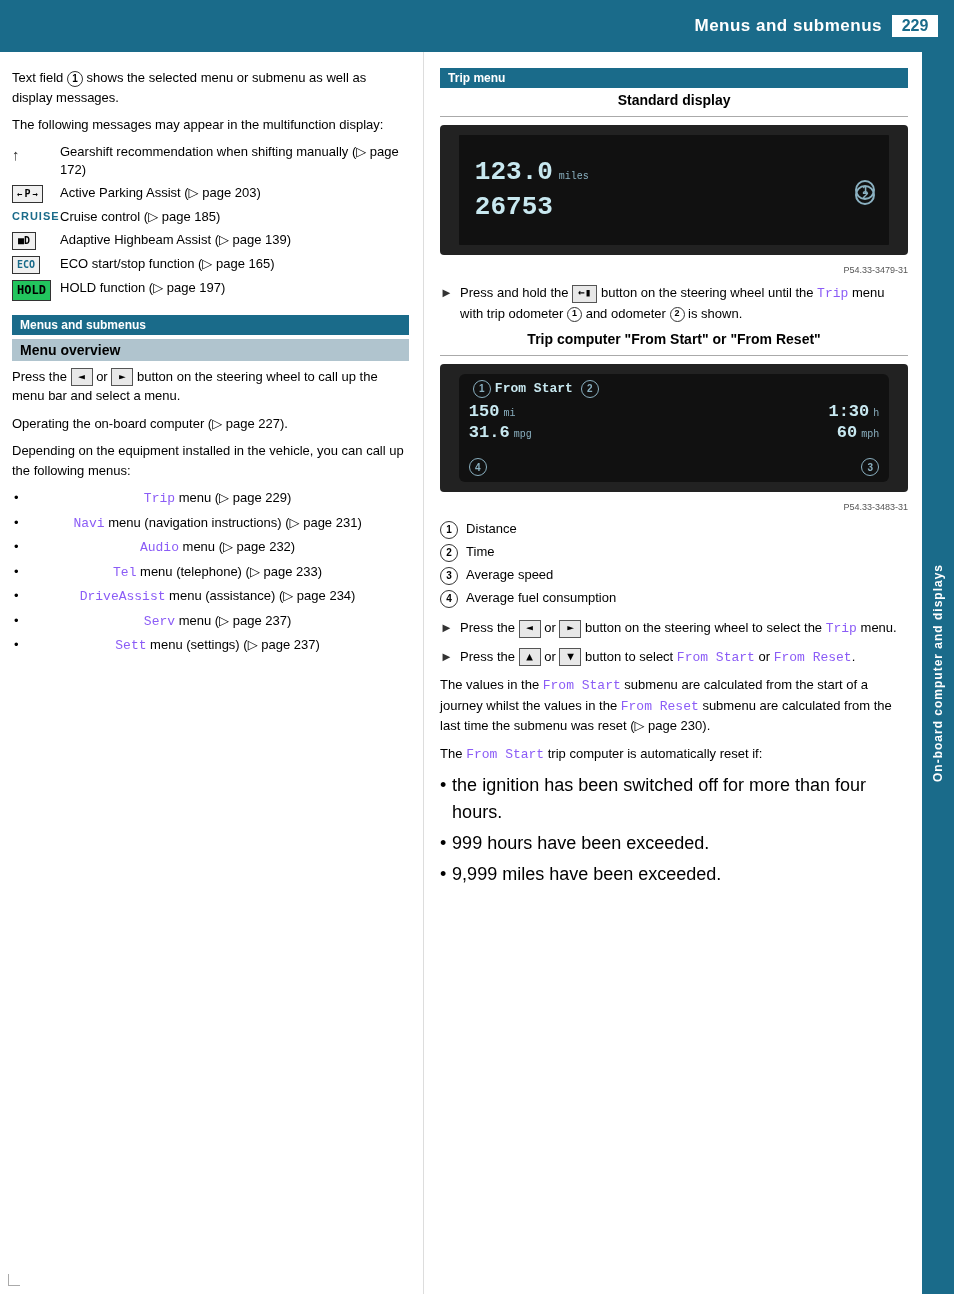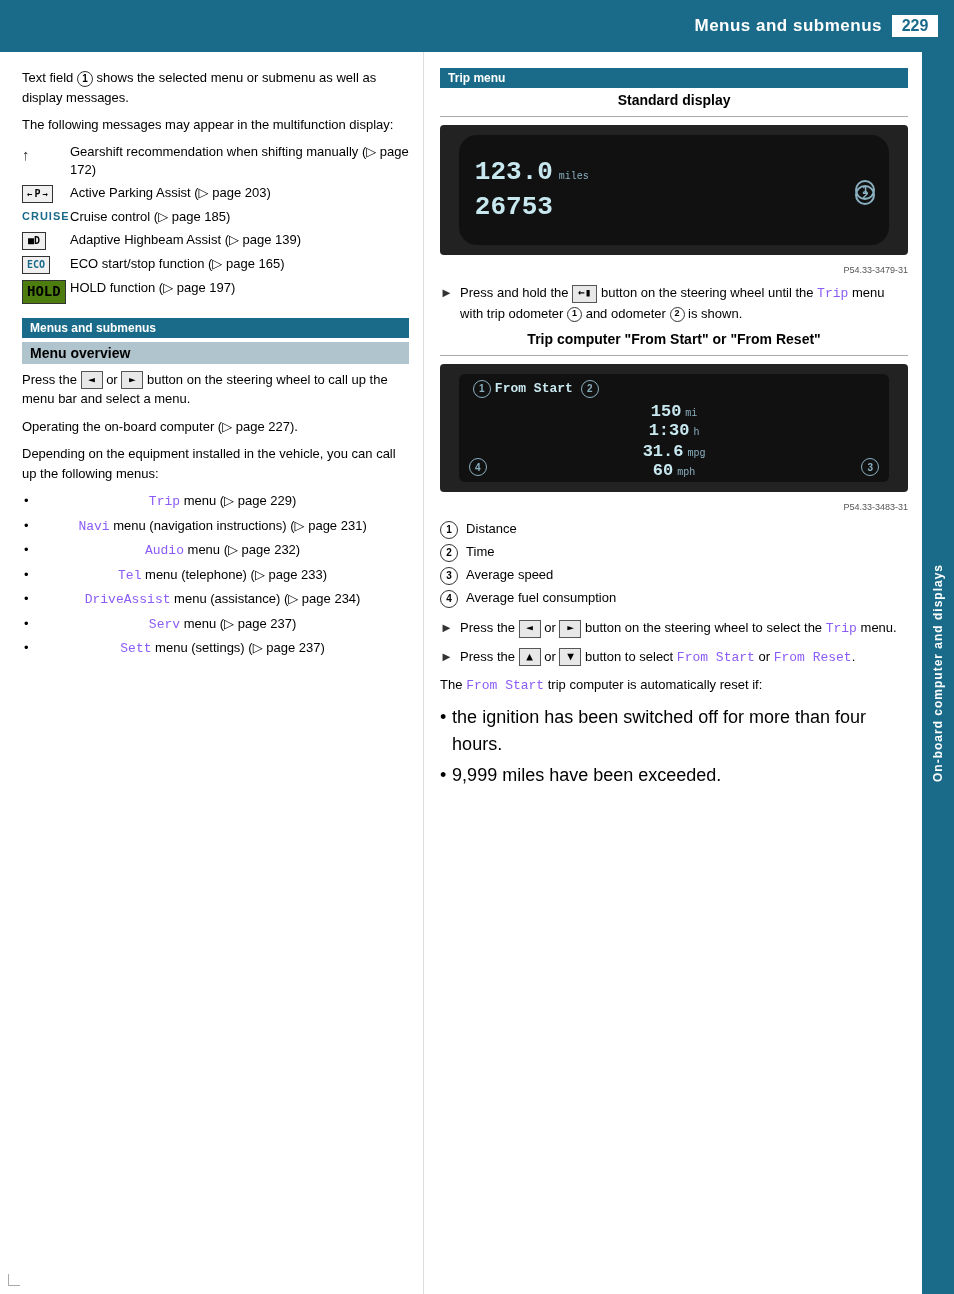--- a/index.html
+++ b/index.html
@@ -85,21 +85,21 @@
       top: 52px;
       left: 0;
       right: 32px;
       bottom: 0;
       display: flex;
     }
 
     
     .left-col {
       width: 46%;
-      padding: 16px 14px 16px 22px;
+      padding: 16px 14px 16px 12px;
       border-right: 1px solid #ddd;
     }
 
     
     .right-col {
       flex: 1;
       padding: 16px 14px 16px 16px;
     }
 
     .section-header-blue {
@@ -180,24 +180,24 @@
       padding: 1px 4px;
       font-size: 10px;
       font-weight: bold;
       font-family: monospace;
       background: #f0f0f0;
       color: #1a6b8a;
     }
     .icon-hold {
       border: 1.5px solid #333;
       padding: 1px 4px;
-      font-size: 14px;
+      font-size: 12px;
       font-weight: bold;
       font-family: monospace;
-      background: #4d7c0f;
+      background: #22c55e;
     }
 
     .bullet-list {
       list-style: none;
       margin-bottom: 10px;
       text-align: center;
     }
     .bullet-list li {
       padding-left: 14px;
       position: relative;
@@ -231,21 +231,21 @@
     .dash-image-1 {
       height: 130px;
     }
     .dash-image-2 {
       height: 128px;
     }
     .dash-display {
       width: 92%;
       height: 85%;
       background: #111;
-      border-radius: 18px;
+      border-radius: 1px;
       display: flex;
       flex-direction: column;
       align-items: center;
       justify-content: center;
       position: relative;
     }
     .dash-num {
       color: #c8e8f0;
       font-size: 26px;
       font-weight: bold;
@@ -327,23 +327,22 @@
       align-items: center;
       justify-content: center;
       color: #8ab0c0;
       font-size: 10px;
       font-weight: bold;
       margin-left: 4px;
     }
     .fs-row {
       display: flex;
       justify-content: space-between;
-      align-items: center;
+      align-items: flex-end;
       margin-bottom: 2px;
-      flex-direction: column;
     }
     .fs-val {
       color: #c8e8f0;
       font-size: 17px;
       font-family: 'Courier New', monospace;
       font-weight: bold;
     }
     .fs-unit {
       color: #8ab0c0;
       font-size: 10px;
@@ -647,22 +646,24 @@
 
     <div class="arrow-bullet">
       <span class="arrow-bullet-sym">►</span>
       <span>Press the <span class="btn-icon">◄</span> or <span class="btn-icon">►</span> button on the steering wheel to select the <span class="mono-blue">Trip</span> menu.</span>
     </div>
     <div class="arrow-bullet">
       <span class="arrow-bullet-sym">►</span>
       <span>Press the <span class="btn-icon">▲</span> or <span class="btn-icon">▼</span> button to select <span class="mono-blue">From Start</span> or <span class="mono-blue">From Reset</span>.</span>
     </div>
 
+    <p>The values in the <span class="mono-blue">From Start</span> submenu are calculated from the start of a journey whilst the values in the <span class="mono-blue">From Reset</span> submenu are calculated from the last time the submenu was reset (▷ page 230).</p>
 
     <p>The <span class="mono-blue">From Start</span> trip computer is automatically reset if:</p>
 
     <ul class="dot-bullet-list">
       <li>the ignition has been switched off for more than four hours.</li>
+      <li>999 hours have been exceeded.</li>
       <li>9,999 miles have been exceeded.</li>
     </ul>
 
   </div>
 </div>
 
 </body></html>

